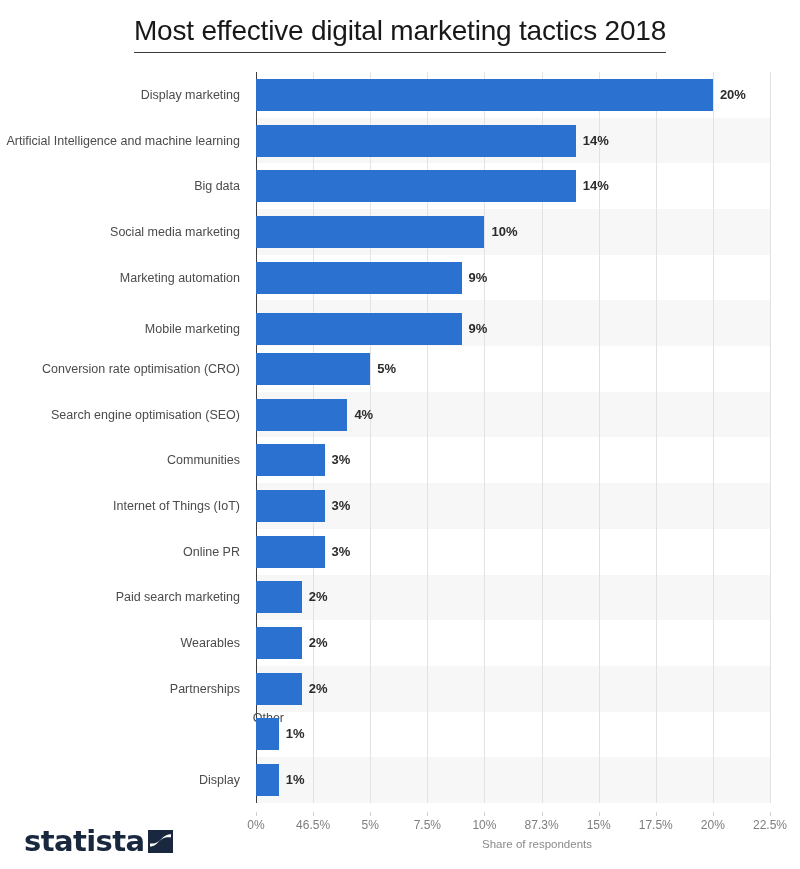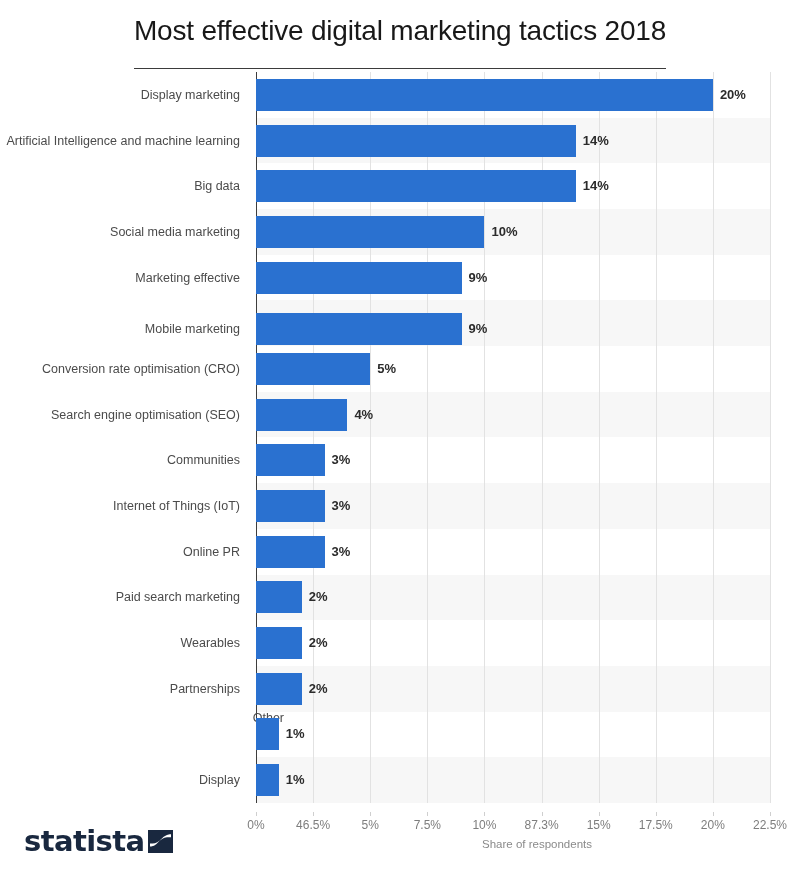--- a/index.html
+++ b/index.html
@@ -27,21 +27,21 @@
     width: 800px;
     text-align: center;
   }
   #chart-title {
     display: inline-block;
     font-size: 28px;
     font-weight: 400;
     color: #181818;
     letter-spacing: -0.2px;
     line-height: 34px;
-    padding-bottom: 20px;
+    padding-bottom: 4px;
     border-bottom: 1.5px solid #3b3b3b;
     white-space: nowrap;
   }
 
   
   #chart-area {
     position: absolute;
     left: 0;
     top: 72px;
     width: 800px;
@@ -231,21 +231,21 @@
           <div class="cat-label" style="top: 22.8438px; transform: translateY(-50%);">Big data</div>
           <div class="bar" title="Big data: 14%" style="left: 256px; top: 6.84375px; width: 319.822px; background: rgb(42, 113, 208);"></div>
           <div class="bar-value" style="left: 582.822px; top: 6.84375px;">14%</div>
         </div>
         <div class="row" style="top: 137.062px; height: 45.6875px;">
           <div class="cat-label" style="top: 22.8438px; transform: translateY(-50%);">Social media marketing</div>
           <div class="bar" title="Social media marketing: 10%" style="left: 256px; top: 6.84375px; width: 228.444px; background: rgb(42, 113, 208);"></div>
           <div class="bar-value" style="left: 491.444px; top: 6.84375px;">10%</div>
         </div>
         <div class="row" style="top: 182.75px; height: 45.6875px;">
-          <div class="cat-label" style="top: 22.8438px; transform: translateY(-50%);">Marketing effective</div>
+          <div class="cat-label" style="top: 22.8438px; transform: translateY(-50%);">Marketing automation</div>
           <div class="bar" title="Marketing automation: 9%" style="left: 256px; top: 6.84375px; width: 205.6px; background: rgb(42, 113, 208);"></div>
           <div class="bar-value" style="left: 468.6px; top: 6.84375px;">9%</div>
         </div>
         <div class="row" style="top: 234px; height: 45.6875px;">
           <div class="cat-label" style="top: 22.8438px; transform: translateY(-50%);">Mobile marketing</div>
           <div class="bar" title="Mobile marketing: 9%" style="left: 256px; top: 6.84375px; width: 205.6px; background: rgb(42, 113, 208);"></div>
           <div class="bar-value" style="left: 468.6px; top: 6.84375px;">9%</div>
         </div>
         <div class="row" style="top: 274.125px; height: 45.6875px;">
           <div class="cat-label" style="top: 22.8438px; transform: translateY(-50%);">Conversion rate optimisation (CRO)</div>

